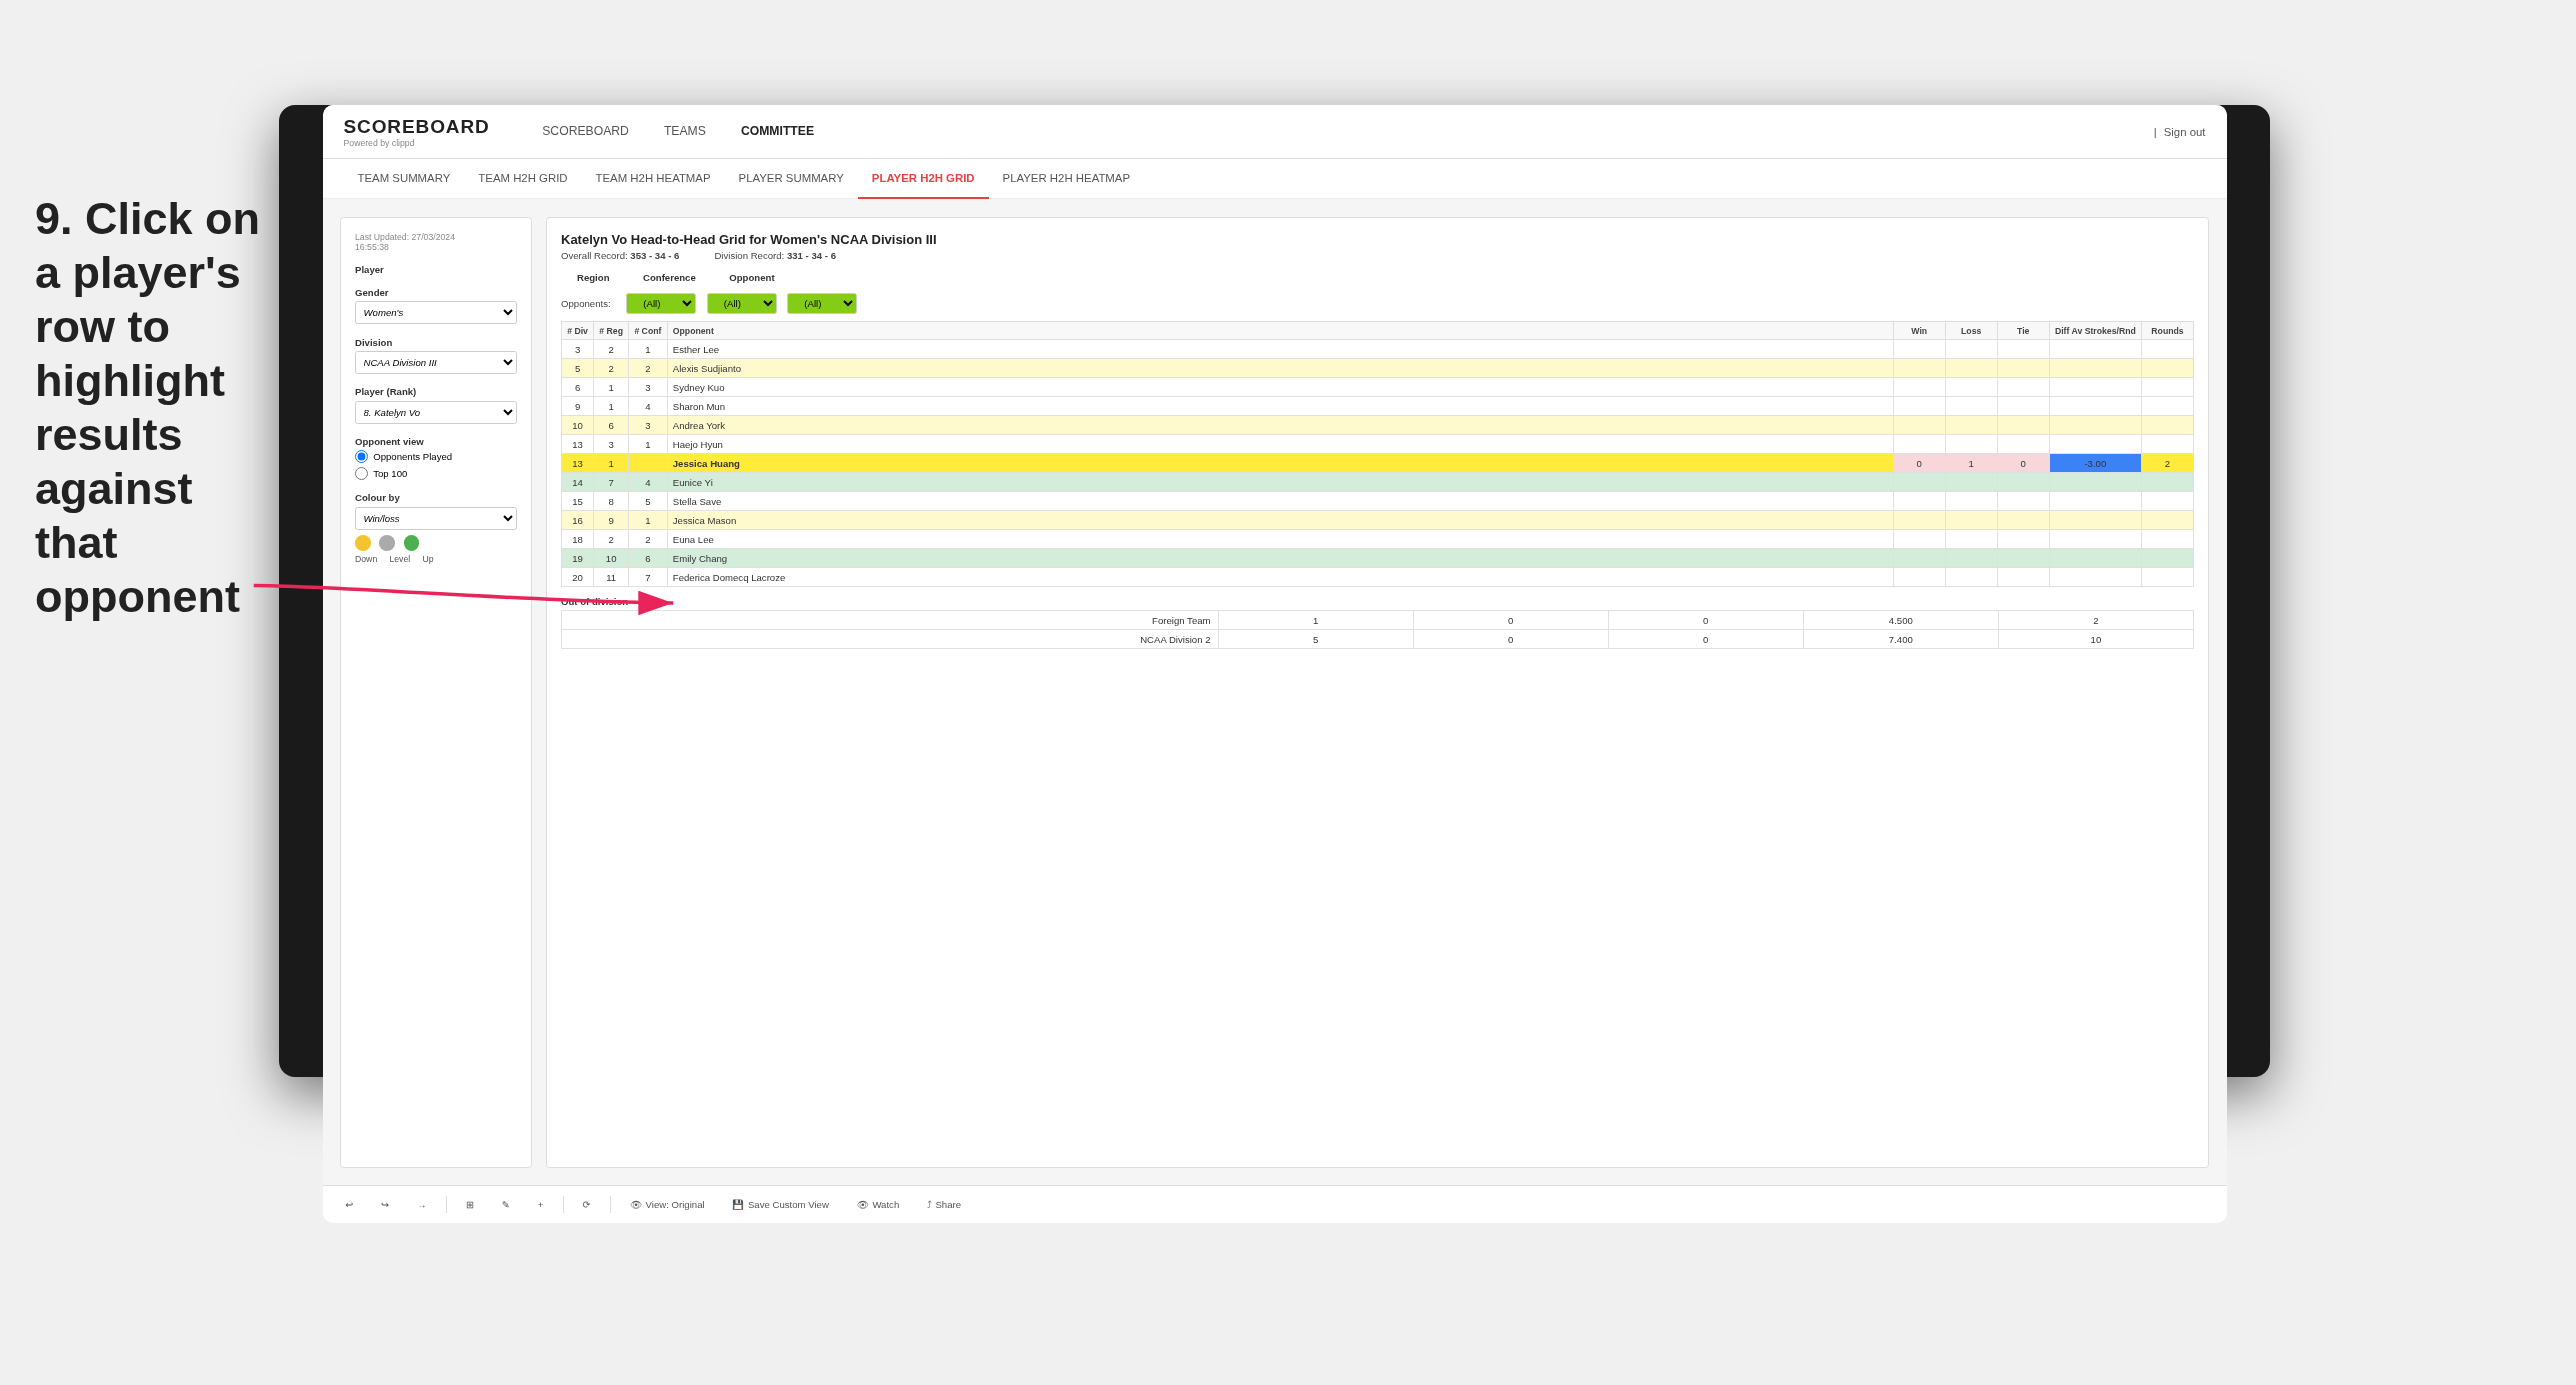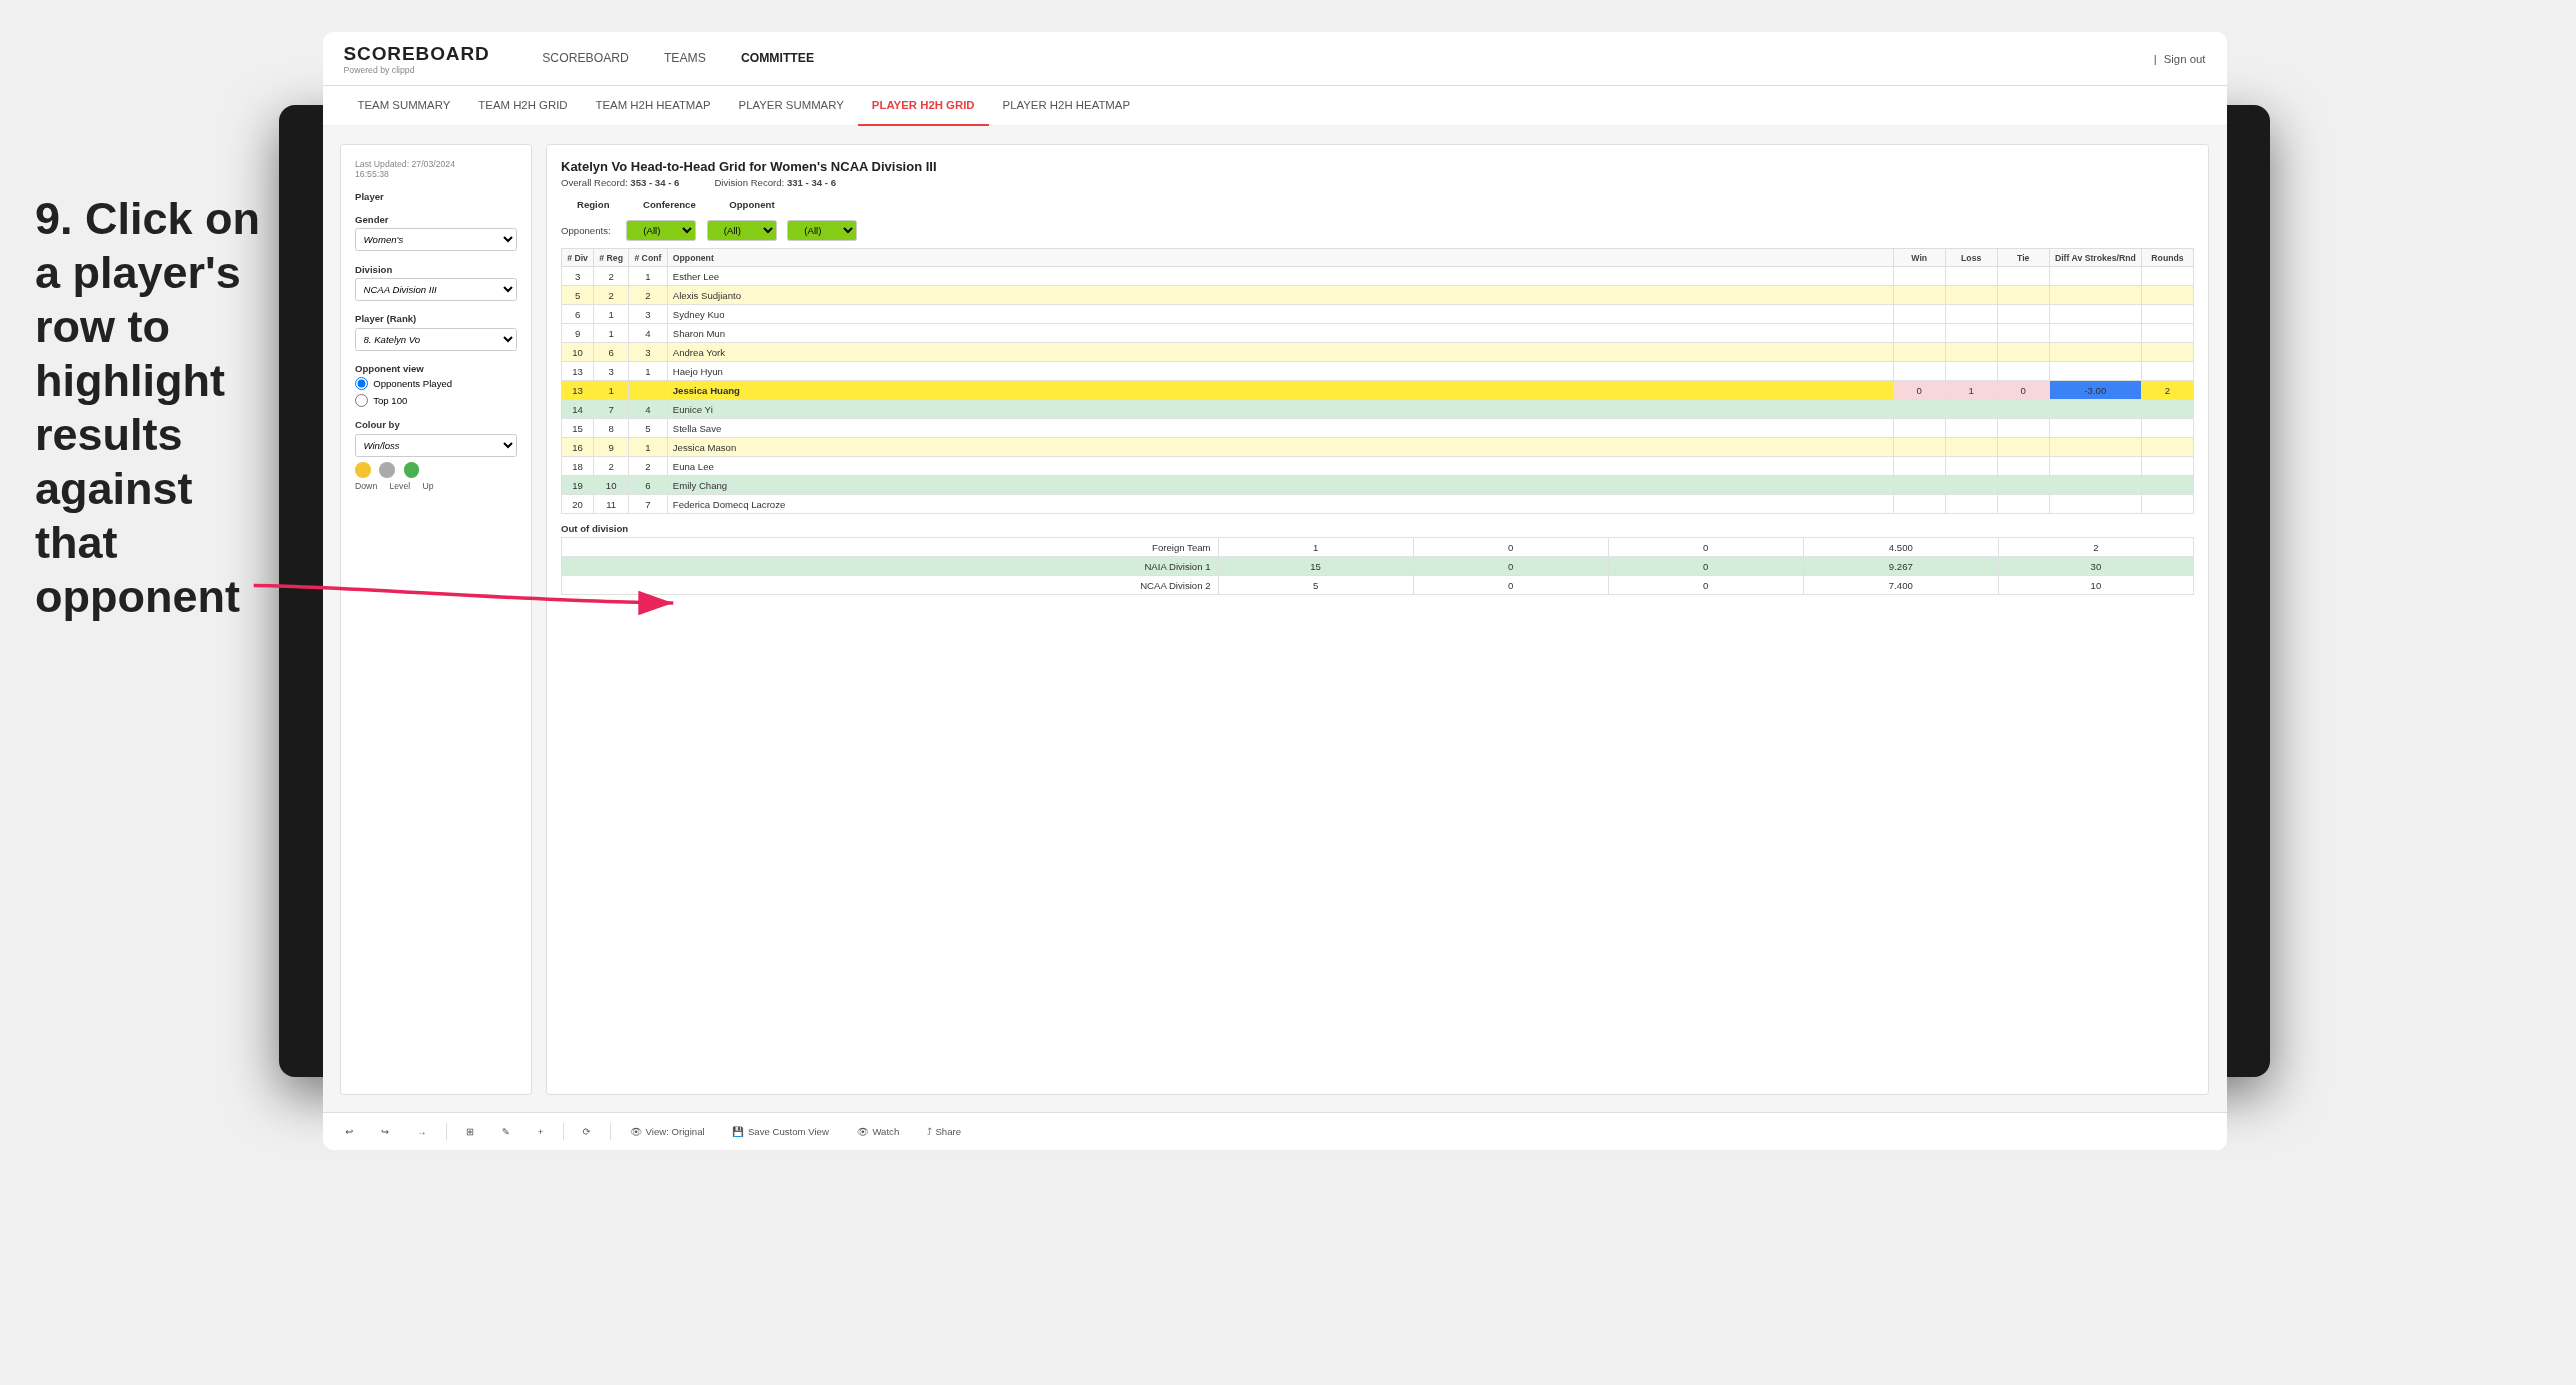--- a/index.html
+++ b/index.html
@@ -28,21 +28,20 @@
     .tablet {
       position: absolute;
       left: 279px;
       top: 105px;
       width: 1991px;
       height: 972px;
       background: #1a1a1a;
       border-radius: 16px;
       box-shadow: 0 17.5px 52px rgba(0,0,0,0.5);
       display: flex;
-      align-items: center;
       justify-content: center;
     }
 
     .tablet-screen {
       width: 1904px;
       height: 1118px;
       background: #fff;
       border-radius: 10.5px;
       overflow: hidden;
       display: flex;
@@ -676,28 +675,20 @@
 
         <table class="data-table">
           <tbody>
             <tr>
               <td style="width:175px; text-align:right; padding-right:7px;">Foreign Team</td>
               <td class="col-data">1</td>
               <td class="col-data">0</td>
               <td class="col-data">0</td>
               <td class="col-data">4.500</td>
               <td class="col-data">2</td>
-            </tr>
-            <tr style="background:#d4edda;">
-              <td style="width:175px; text-align:right; padding-right:7px;">NAIA Division 1</td>
-              <td class="col-data">15</td>
-              <td class="col-data">0</td>
-              <td class="col-data">0</td>
-              <td class="col-data">9.267</td>
-              <td class="col-data">30</td>
             </tr>
             <tr>
               <td style="width:175px; text-align:right; padding-right:7px;">NCAA Division 2</td>
               <td class="col-data">5</td>
               <td class="col-data">0</td>
               <td class="col-data">0</td>
               <td class="col-data">7.400</td>
               <td class="col-data">10</td>
             </tr>
           </tbody>

